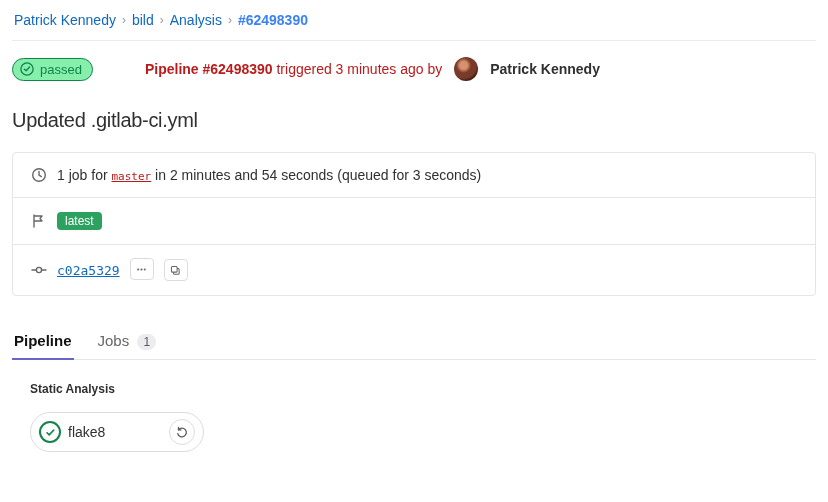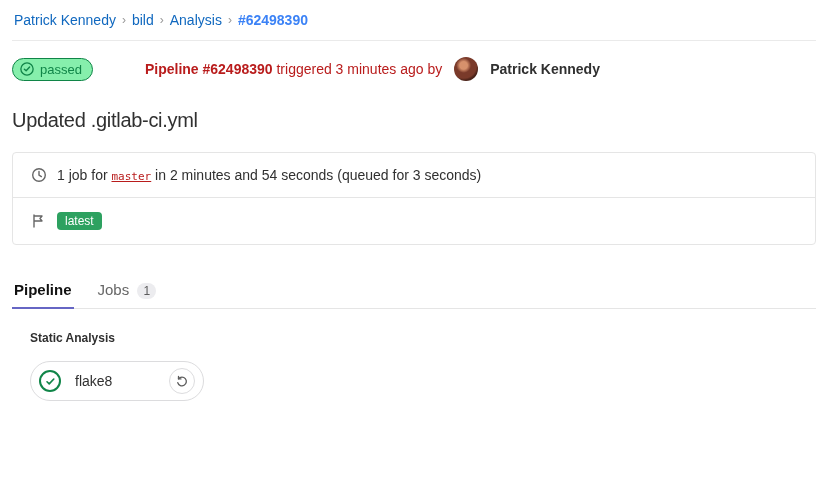--- a/index.html
+++ b/index.html
@@ -138,21 +138,21 @@
   .job-pill {
     display: inline-flex;
     align-items: center;
     justify-content: space-between;
     gap: 12px;
     border: 1px solid #dcdcde;
     border-radius: 22px;
     padding: 6px 8px 6px 8px;
     width: 174px;
   }
-  .job-left { display:flex; align-items:center; gap:14px; }
+  .job-left { display:flex; align-items:center; gap:7px; }
   .pass-circle {
     width: 22px; height: 22px;
     border: 2px solid #108548;
     border-radius: 50%;
     display: inline-flex;
     align-items: center;
     justify-content: center;
   }
   .pass-circle svg { width: 11px; height: 11px; stroke:#108548; }
   .retry-circle {
@@ -210,20 +210,40 @@
     </span>
   </div>
 
   <div class="panel-row">
     <svg class="ico" viewBox="0 0 16 16">
         <path d="M3 2 V14 M3 3 H11 L9 5.5 L11 8 H3" fill="none" stroke="currentColor" stroke-width="1.4" stroke-linejoin="round" stroke-linecap="round"></path>
       </svg>
     <span class="tag-latest">latest</span>
   </div>
 
+  <div class="panel-row">
+    <svg class="ico" viewBox="0 0 16 16">
+        <circle cx="8" cy="8" r="2.6" fill="none" stroke="currentColor" stroke-width="1.4"></circle>
+        <path d="M0.5 8 H5.2 M10.8 8 H15.5" stroke="currentColor" stroke-width="1.4"></path>
+      </svg>
+    <a href="#" class="commit-sha">c02a5329</a>
+    <span class="mini-btn" style="position:relative;top:-1px;">
+      <svg viewBox="0 0 16 16">
+          <circle cx="4" cy="8" r="1.3" fill="currentColor"></circle>
+          <circle cx="8" cy="8" r="1.3" fill="currentColor"></circle>
+          <circle cx="12" cy="8" r="1.3" fill="currentColor"></circle>
+        </svg>
+    </span>
+    <span class="mini-btn">
+      <svg viewBox="0 0 16 16">
+          <rect x="5.5" y="5.5" width="7" height="7" rx="1.2" fill="none" stroke="currentColor" stroke-width="1.3"></rect>
+          <rect x="3" y="3" width="7" height="7" rx="1.2" fill="#fff" stroke="currentColor" stroke-width="1.3"></rect>
+        </svg>
+    </span>
+  </div>
 
 </div>
 
 <div class="tabs">
   <div class="tab active">Pipeline</div>
   <div class="tab">
     <span>Jobs</span>
     <span class="count">1</span>
   </div>
 </div>

